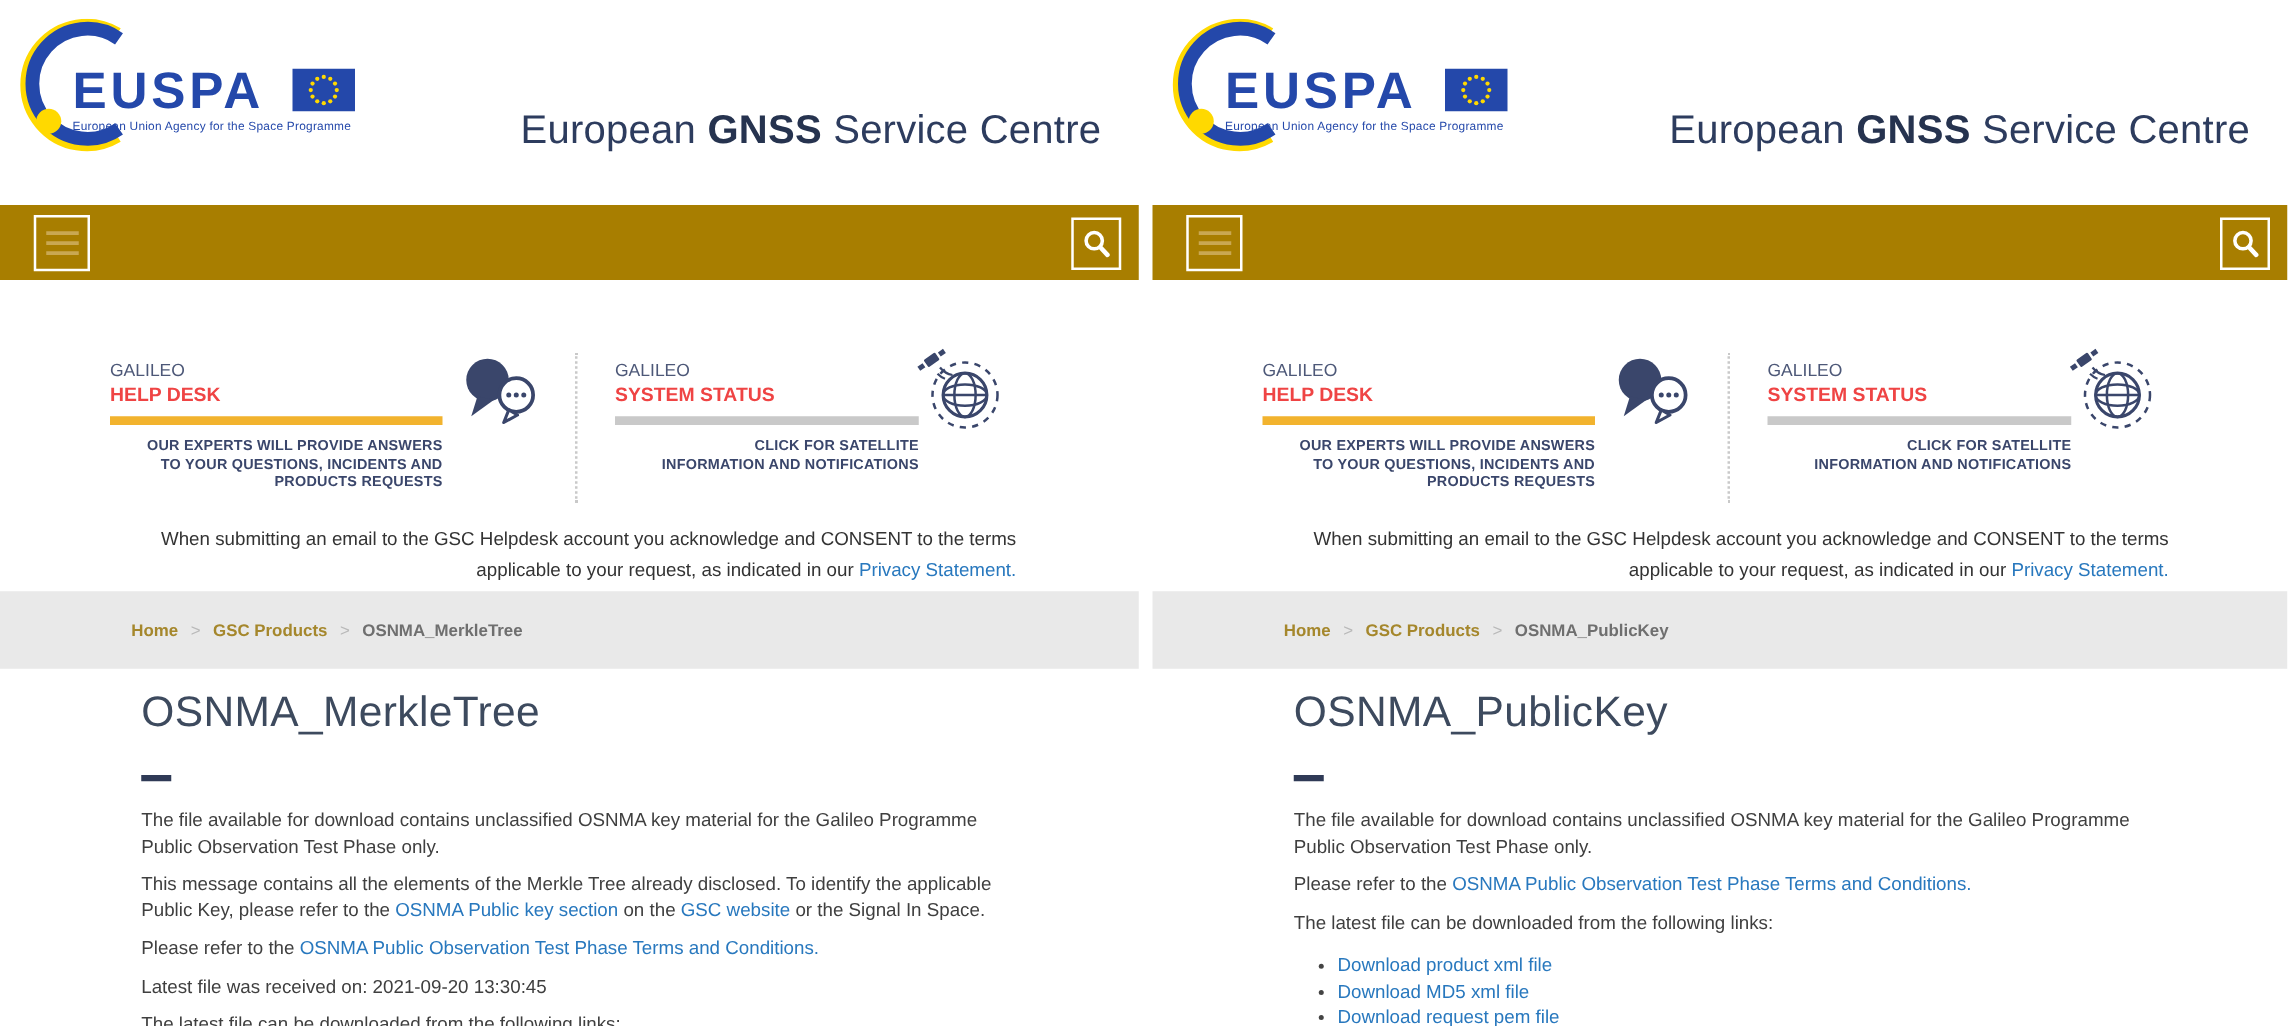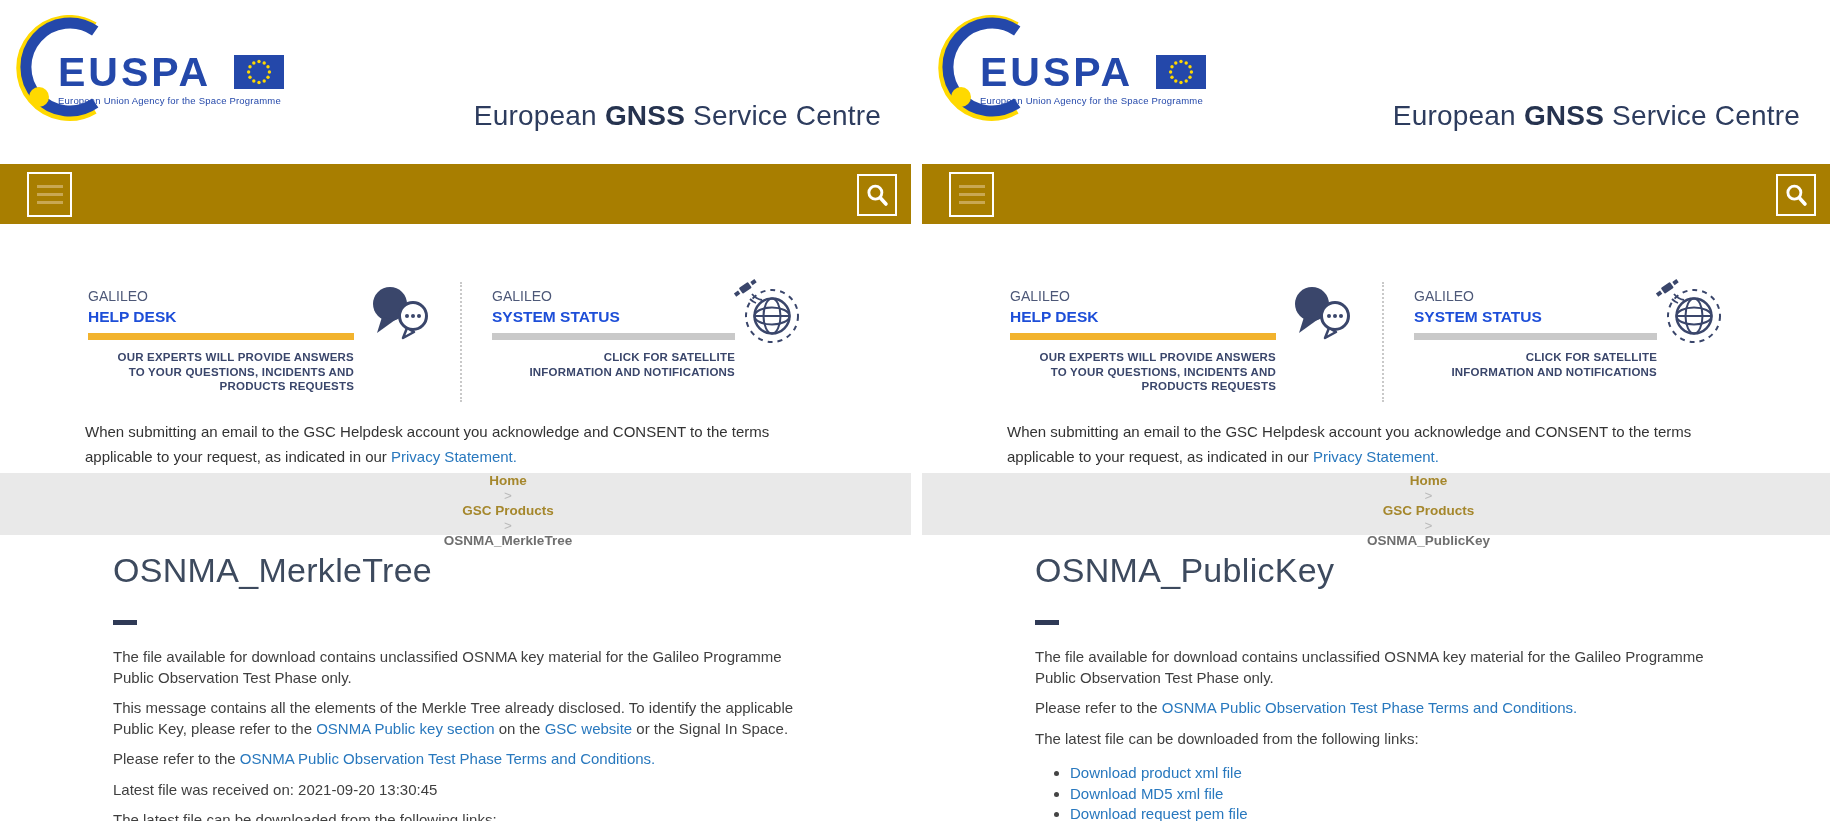--- a/index.html
+++ b/index.html
@@ -5,60 +5,60 @@
   * { margin:0; padding:0; box-sizing:border-box; }
   html,body { width:1830px; height:821px; overflow:hidden; background:#ffffff;
               font-family:"Liberation Sans", sans-serif; }
   .viewport { display:flex; width:1830px; height:821px; }
   .panel { position:relative; width:911px; height:811px; background:#fff; flex:0 0 auto; }
   .panel.right-panel { width:908px; margin-left:11px; }
 
   
   .hdr { position:relative; height:164px; background:#fff; }
   .logo { position:absolute; left:12px; top:15px; width:286px; height:113px; }
-  .site-title { position:absolute; right:30px; top:100px; font-size:28px; color:#2d3c5e;
+  .site-title { position:absolute; right:30px; top:85px; font-size:32px; color:#2d3c5e;
                 letter-spacing:.2px; white-space:nowrap; }
   .site-title b { font-weight:bold; color:#26334f; }
 
   
   .navbar { position:relative; height:60px; background:#a87e00; }
   .hamburger { position:absolute; left:27px; top:8px; width:45px; height:45px;
                border:2px solid #fff; display:flex; flex-direction:column;
                justify-content:center; align-items:center; gap:5px; cursor:pointer; }
   .hamburger .bar { width:26px; height:3px; background:#c9a852; }
   .searchbtn { position:absolute; right:14px; top:10px; width:40px; height:42px;
                border:2px solid #fff; display:flex; align-items:center; justify-content:center;
                cursor:pointer; }
 
   
   .band { position:relative; height:146px; background:#fff;margin-top:44px; }
   .band-sec { position:absolute; top:20px; cursor:pointer; }
   .band-sec.hd { left:88px; }
   .band-sec.ss { left:492px; }
   .kicker { font-size:14px; color:#4d5878; }
-  .band-title { font-size:15.5px; font-weight:bold; color:#1d4ed8; margin-top:4px; }
+  .band-title { font-size:15.5px; font-weight:bold; color:#ef4444; margin-top:4px; }
   .accent-bar { height:7px; margin-top:7px; }
   .accent-bar.yellow { width:266px; background:#f2b32e; }
   .accent-bar.gray { width:243px; background:#c9c9c9; }
   .band-desc { margin-top:10px; font-size:11.5px; font-weight:bold; color:#3a466b;
                line-height:14.5px; letter-spacing:.2px;text-align:right; }
   .band-icon { position:absolute; top:12px; }
   .band-icon.chat { left:370px; top:16px; }
   .band-icon.globe { left:730px; top:10px; }
   .band-divider { position:absolute; left:460px; top:14px; height:120px;
                   border-left:2px dotted #c9c9c9; }
 
   
   .privacy { margin:5px 0 0 85px; width:728px; font-size:15px; color:#333;
-             line-height:25px; }
+             line-height:25px;text-align:right; }
   .privacy a, .content a { color:#2878be; text-decoration:none; cursor:pointer; }
 
   
   .breadcrumb { margin-top:4px; height:62px; background:#e9e9e9; display:flex;
-                align-items:center; padding-left:105px; font-size:13.5px; font-weight:bold;flex-direction:column; }
+                align-items:center; padding-left:105px; font-size:13.5px; font-weight:bold; }
   .crumb-link { color:#a5872c; cursor:pointer; }
   .crumb-sep { color:#b9b9b9; padding:0 10px; font-weight:normal; }
   .crumb-current { color:#6f6f6f; }
 
   
   .content { padding:16px 0 0 113px; }
   .page-title { font-size:34px; font-weight:300; color:#3d4a5e; letter-spacing:.3px; }
   .title-dash { width:24px; height:5px; background:#2f3a56; margin:30px 0 22px 0; }
   .content p { width:690px; font-size:15px; color:#3f3f3f; line-height:20.5px;
                margin:0 0 10px 0; }

